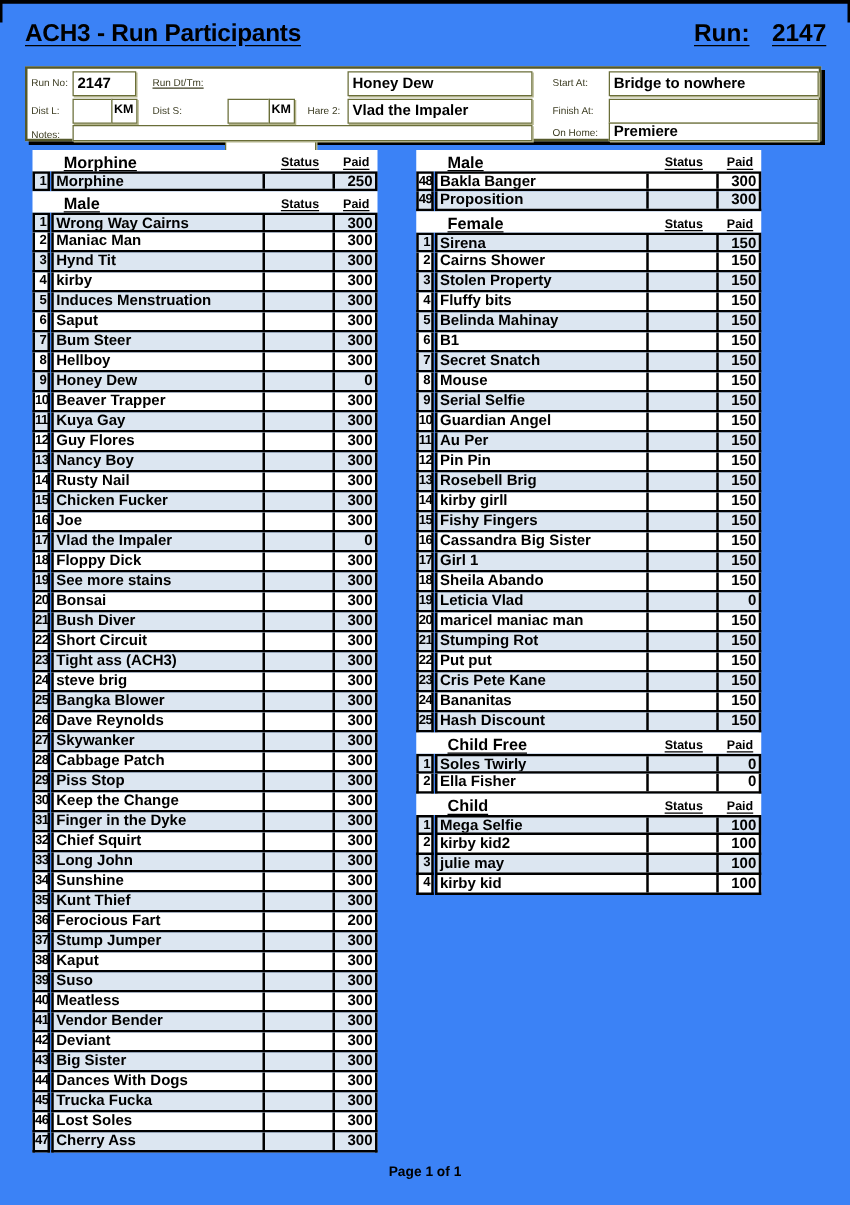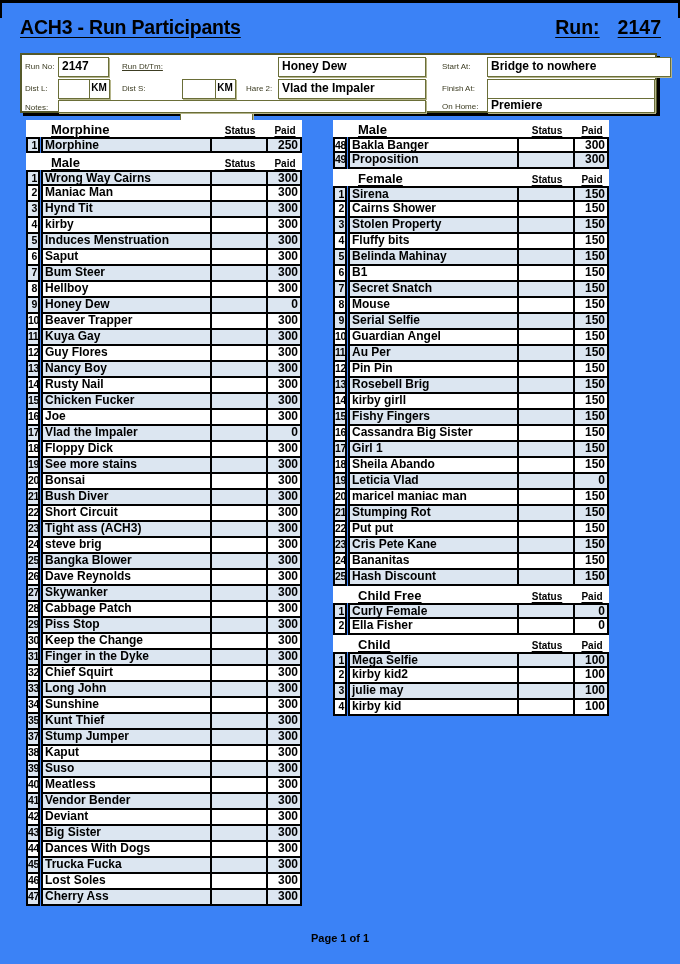--- a/index.html
+++ b/index.html
@@ -72,21 +72,21 @@
     <span class="ib-label" style="left:3px;top:7px;">Run No:</span>
     <div class="fld" style="left:36px;top:2px;width:51px;height:20px;">2147</div>
 
     <span class="ib-label" style="left:100px;top:7px;text-decoration:underline;">Run Dt/Tm:</span>
     <div class="fld center small" style="left:158px;top:2px;width:73px;height:20px;line-height:17px;margin-top:44px;">9/29/2019</div>
 
     <span class="ib-label" style="left:224px;top:7px;margin-left:44px;">Hare 1:</span>
     <div class="fld" style="left:256px;top:2px;width:148px;height:20px;">Honey Dew</div>
 
     <span class="ib-label" style="left:420px;top:7px;">Start At:</span>
-    <div class="fld" style="left:465px;top:2px;width:184px;height:20px;">Bridge to nowhere</div>
+    <div class="fld" style="left:465px;top:2px;width:168px;height:20px;">Bridge to nowhere</div>
 
     <span class="ib-label" style="left:3px;top:29px;">Dist L:</span>
     <div class="fld" style="left:36px;top:24px;width:32px;height:20px;"></div>
     <div class="fld center" style="left:66.5px;top:24px;width:21px;height:20px;font-size:10px;">KM</div>
 
     <span class="ib-label" style="left:100px;top:29px;">Dist S:</span>
     <div class="fld" style="left:160px;top:24px;width:34px;height:20px;"></div>
     <div class="fld center" style="left:192.5px;top:24px;width:21px;height:20px;font-size:10px;">KM</div>
 
     <span class="ib-label" style="left:224px;top:29px;">Hare 2:</span>
@@ -398,20 +398,28 @@
               <div class="cell-status"></div>
               <div class="cell-paid">300</div>
             </div>
           </div>
           <div class="trow shaded">
             <div class="num">35</div>
             <div class="main">
               <div class="cell-name">Kunt Thief</div>
               <div class="cell-status"></div>
               <div class="cell-paid">300</div>
+            </div>
+          </div>
+          <div class="trow">
+            <div class="num">36</div>
+            <div class="main">
+              <div class="cell-name">Ferocious Fart</div>
+              <div class="cell-status"></div>
+              <div class="cell-paid">200</div>
             </div>
           </div>
           <div class="trow shaded">
             <div class="num">37</div>
             <div class="main">
               <div class="cell-name">Stump Jumper</div>
               <div class="cell-status"></div>
               <div class="cell-paid">300</div>
             </div>
           </div>
@@ -736,21 +744,21 @@
       <div class="section">
         <div class="sec-head">
           <span class="sec-title">Child Free</span>
           <span class="sec-col sec-status">Status</span>
           <span class="sec-col sec-paid">Paid</span>
         </div>
         <div class="sec-table">
           <div class="trow first shaded">
             <div class="num">1</div>
             <div class="main">
-              <div class="cell-name">Curly Female</div>
+              <div class="cell-name">Soles Twirly</div>
               <div class="cell-status"></div>
               <div class="cell-paid">0</div>
             </div>
           </div>
           <div class="trow">
             <div class="num">2</div>
             <div class="main">
               <div class="cell-name">Ella Fisher</div>
               <div class="cell-status"></div>
               <div class="cell-paid">0</div>

